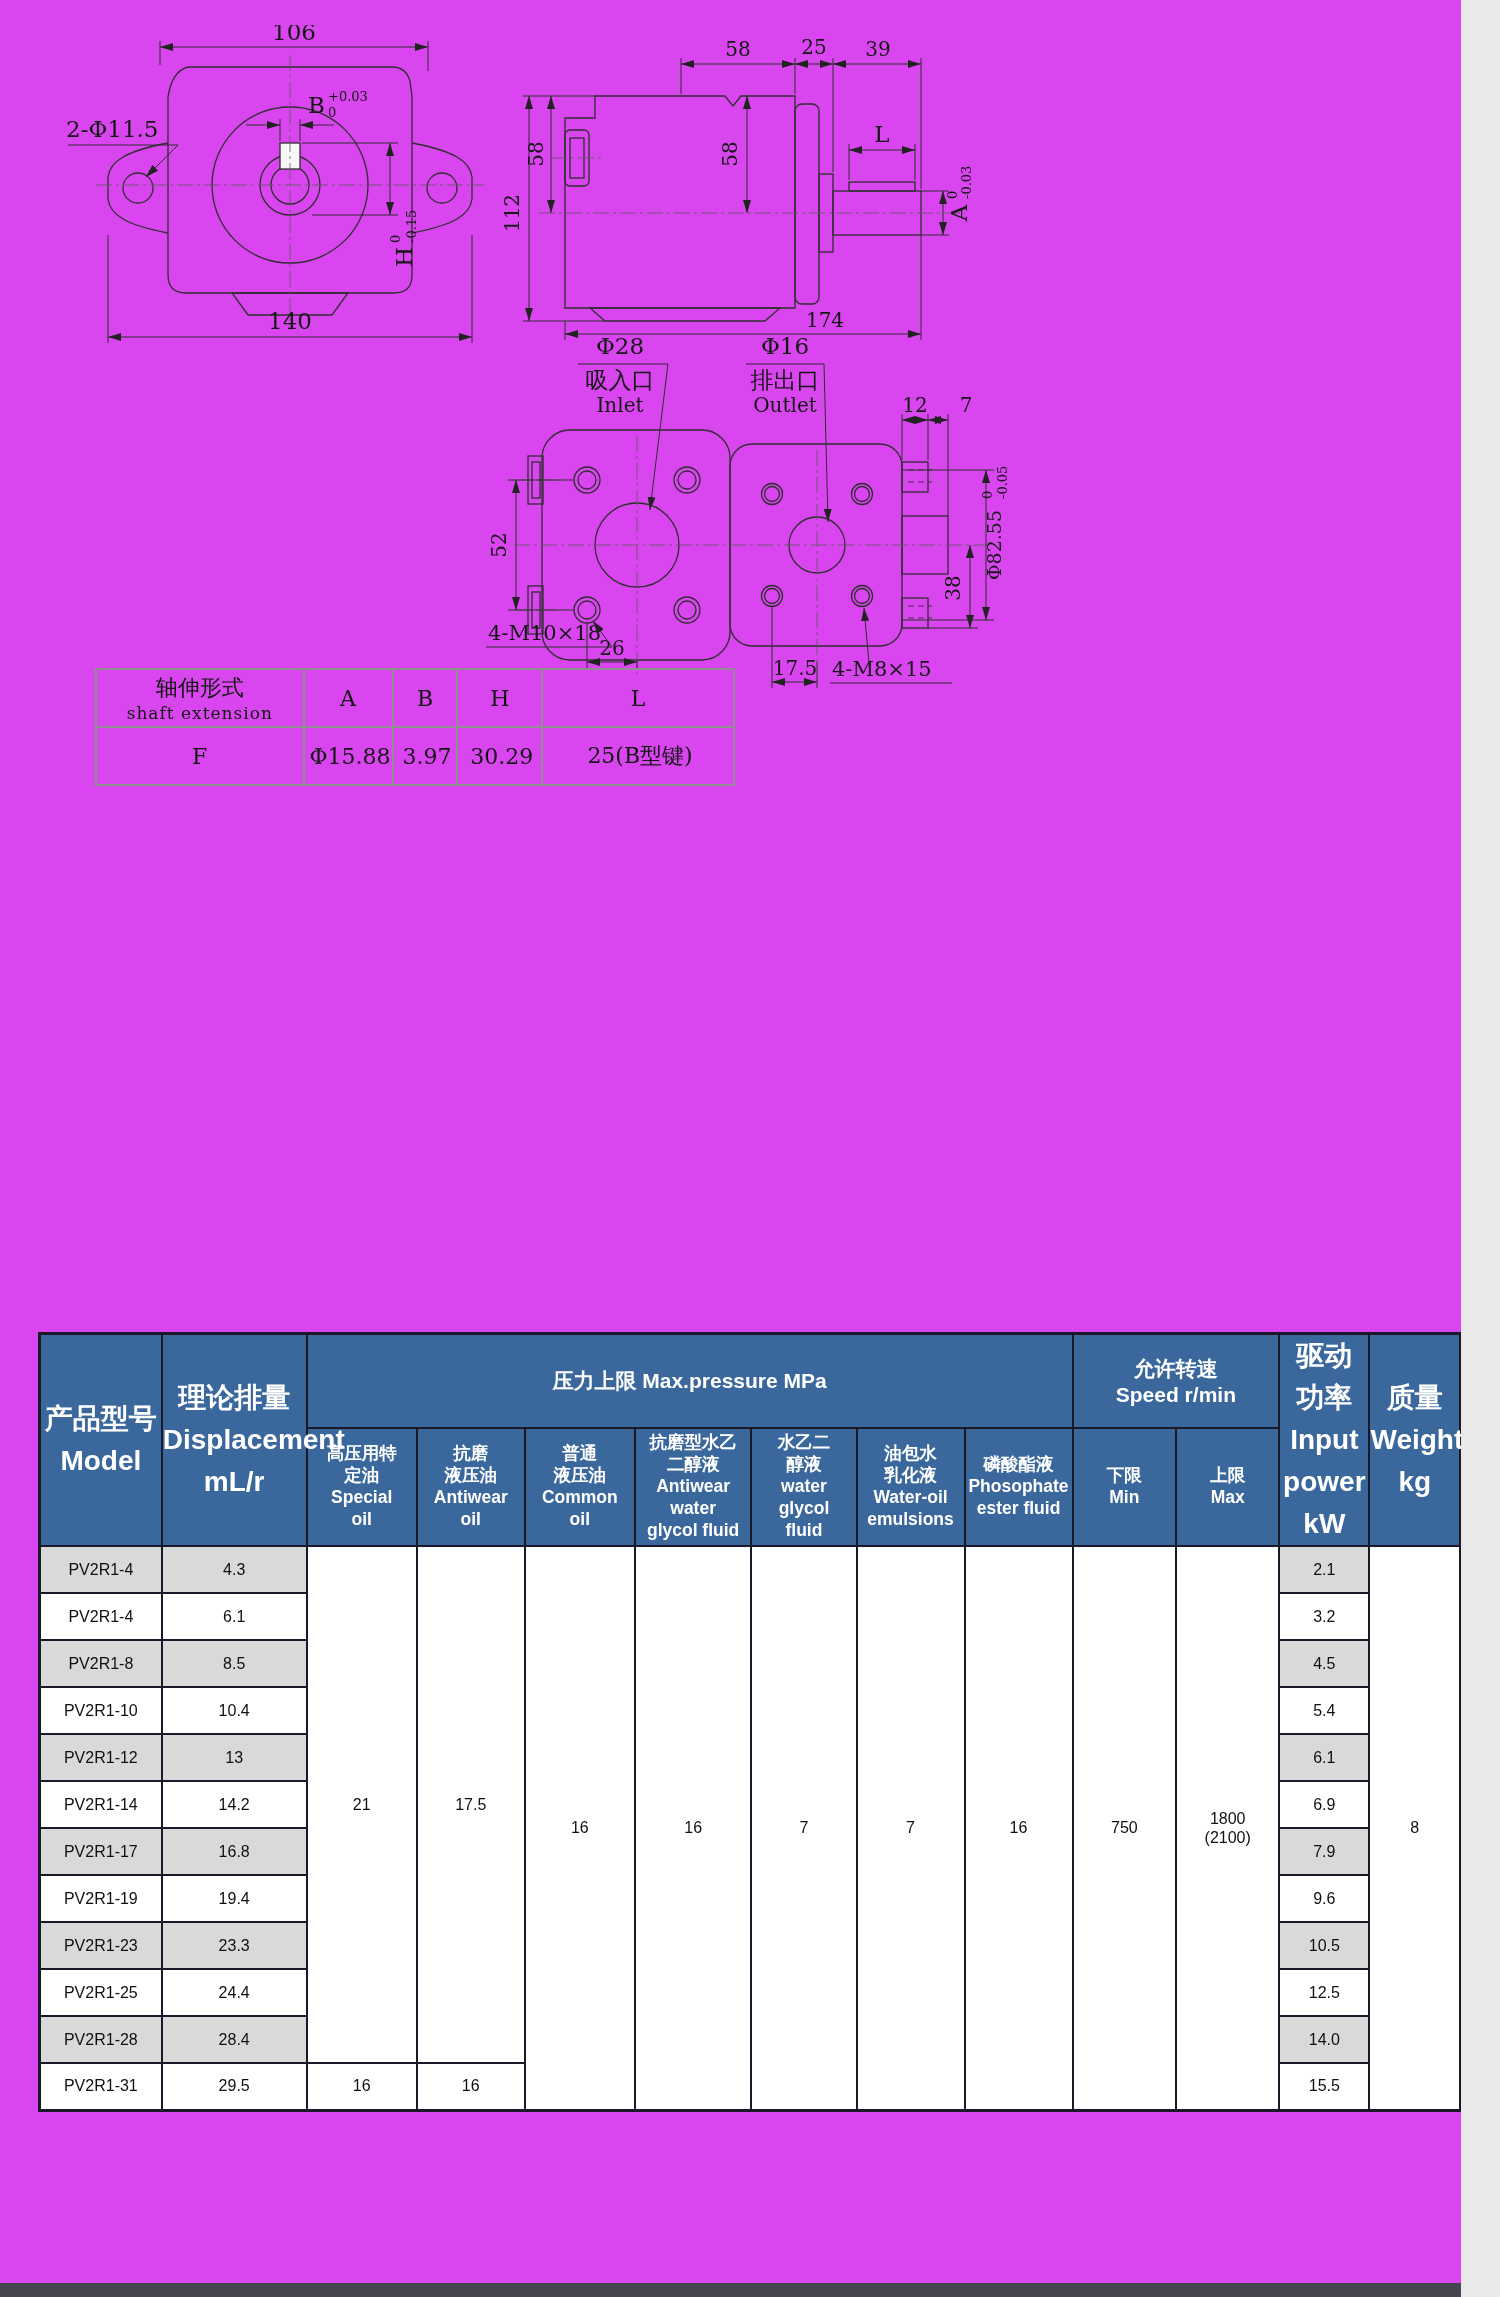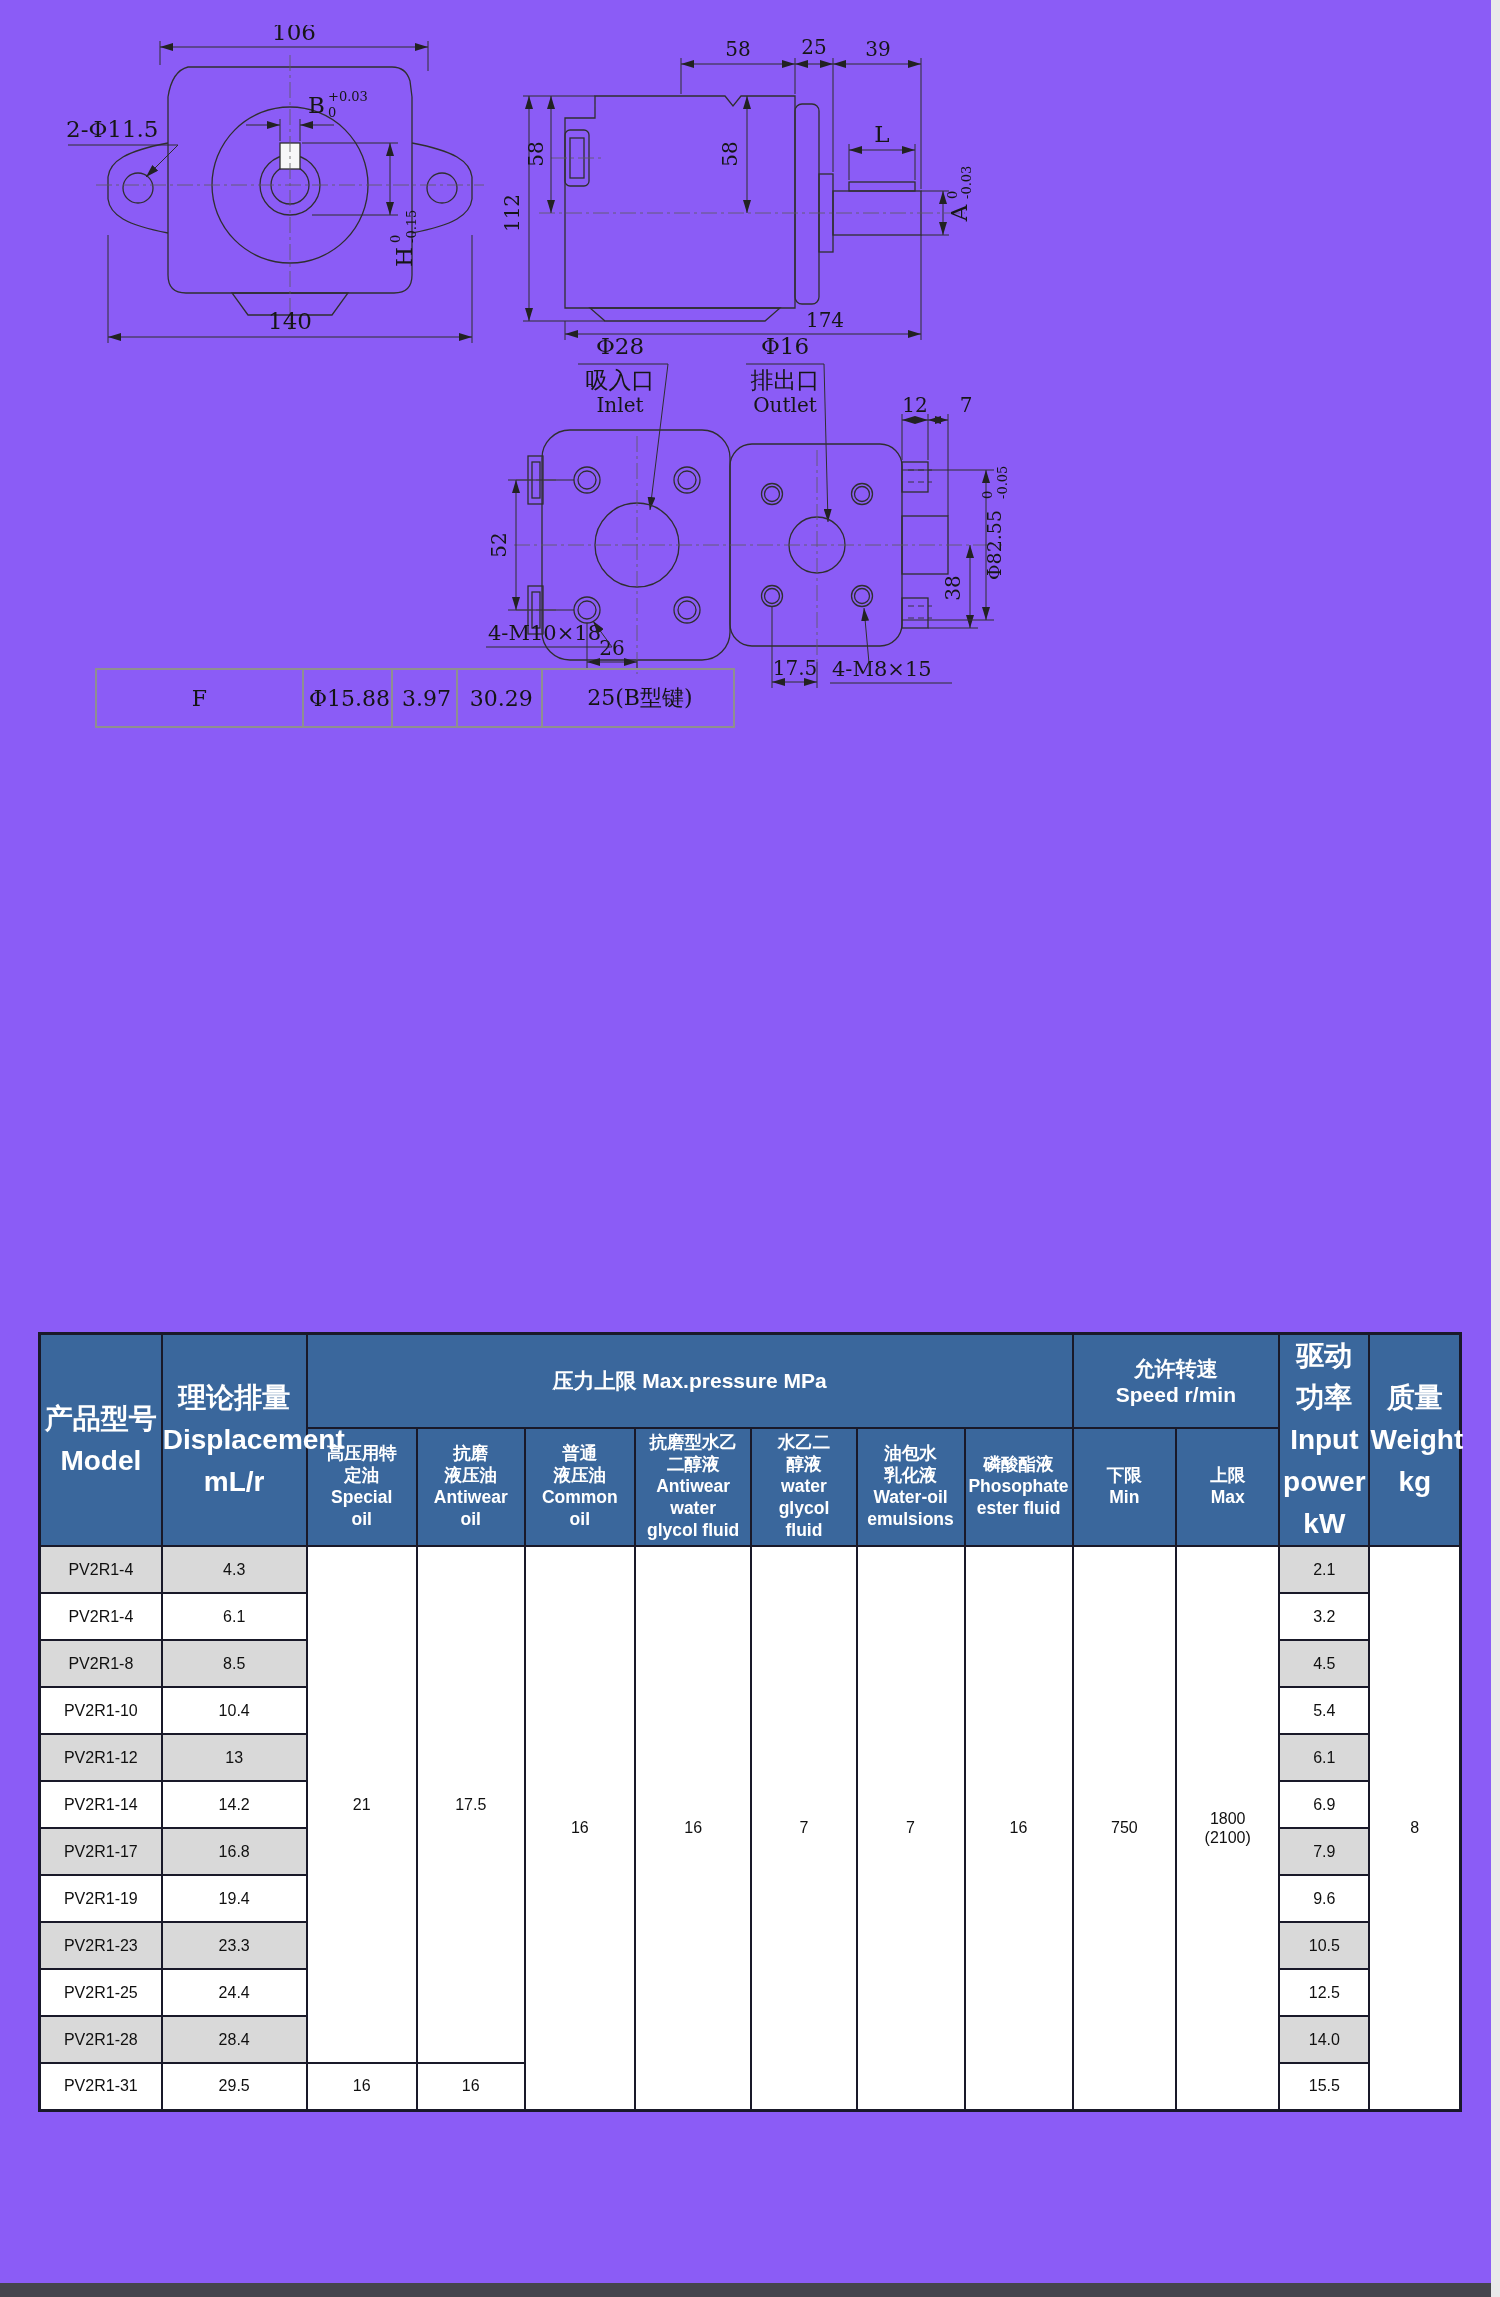--- a/index.html
+++ b/index.html
@@ -1,17 +1,17 @@
 <!DOCTYPE html>
 <html><head>
 <meta charset="utf-8">
 <style>
   html,body{margin:0;padding:0;background:#e9e9ea;}
-  .page{position:relative;width:1461px;height:2297px;background:#8b5cf6;overflow:hidden;
-        font-family:"Liberation Sans",sans-serif;padding-left:30px;}
+  .page{position:relative;width:1461px;height:2297px;background:#d946ef;overflow:hidden;
+        font-family:"Liberation Sans",sans-serif;}
   .page svg{position:absolute;}
   .page svg text{fill:#161616;font-family:"DejaVu Serif",serif;}
   .ol{stroke:#2f2f2f;stroke-width:1.3;fill:none;}
   .olf{stroke:#2f2f2f;stroke-width:1.3;fill:#f7f7f8;}
   .dim{stroke:#2f2f2f;stroke-width:1;fill:none;}
   .cl{stroke:#5a5a5a;stroke-width:0.8;fill:none;stroke-dasharray:16 4 3 4;}
   .dashed{stroke:#2f2f2f;stroke-width:0.9;fill:none;stroke-dasharray:6 4;}
   .dtxt{font-size:23px;}
   .dtxt20{font-size:20px;}
   .dtol{font-size:13px;}
@@ -320,20 +320,30 @@
 
   <table class="shaft">
     <colgroup>
       <col style="width:32.8%">
         <col style="width:13.3%">
         <col style="width:10.2%">
         <col style="width:13.3%">
         <col style="width:30.4%">
     </colgroup>
     <tbody>
+      <tr>
+        <th>
+          <div class="zh">轴伸形式</div>
+          <div class="en">shaft extension</div>
+        </th>
+        <th class="zh">A</th>
+        <th class="zh">B</th>
+        <th class="zh">H</th>
+        <th class="zh">L</th>
+      </tr>
       <tr>
         <td>F</td>
         <td class="v">Φ15.88</td>
         <td class="v">3.97</td>
         <td class="v">30.29</td>
         <td class="v">25(B型键)</td>
       </tr>
     </tbody>
   </table>
 

